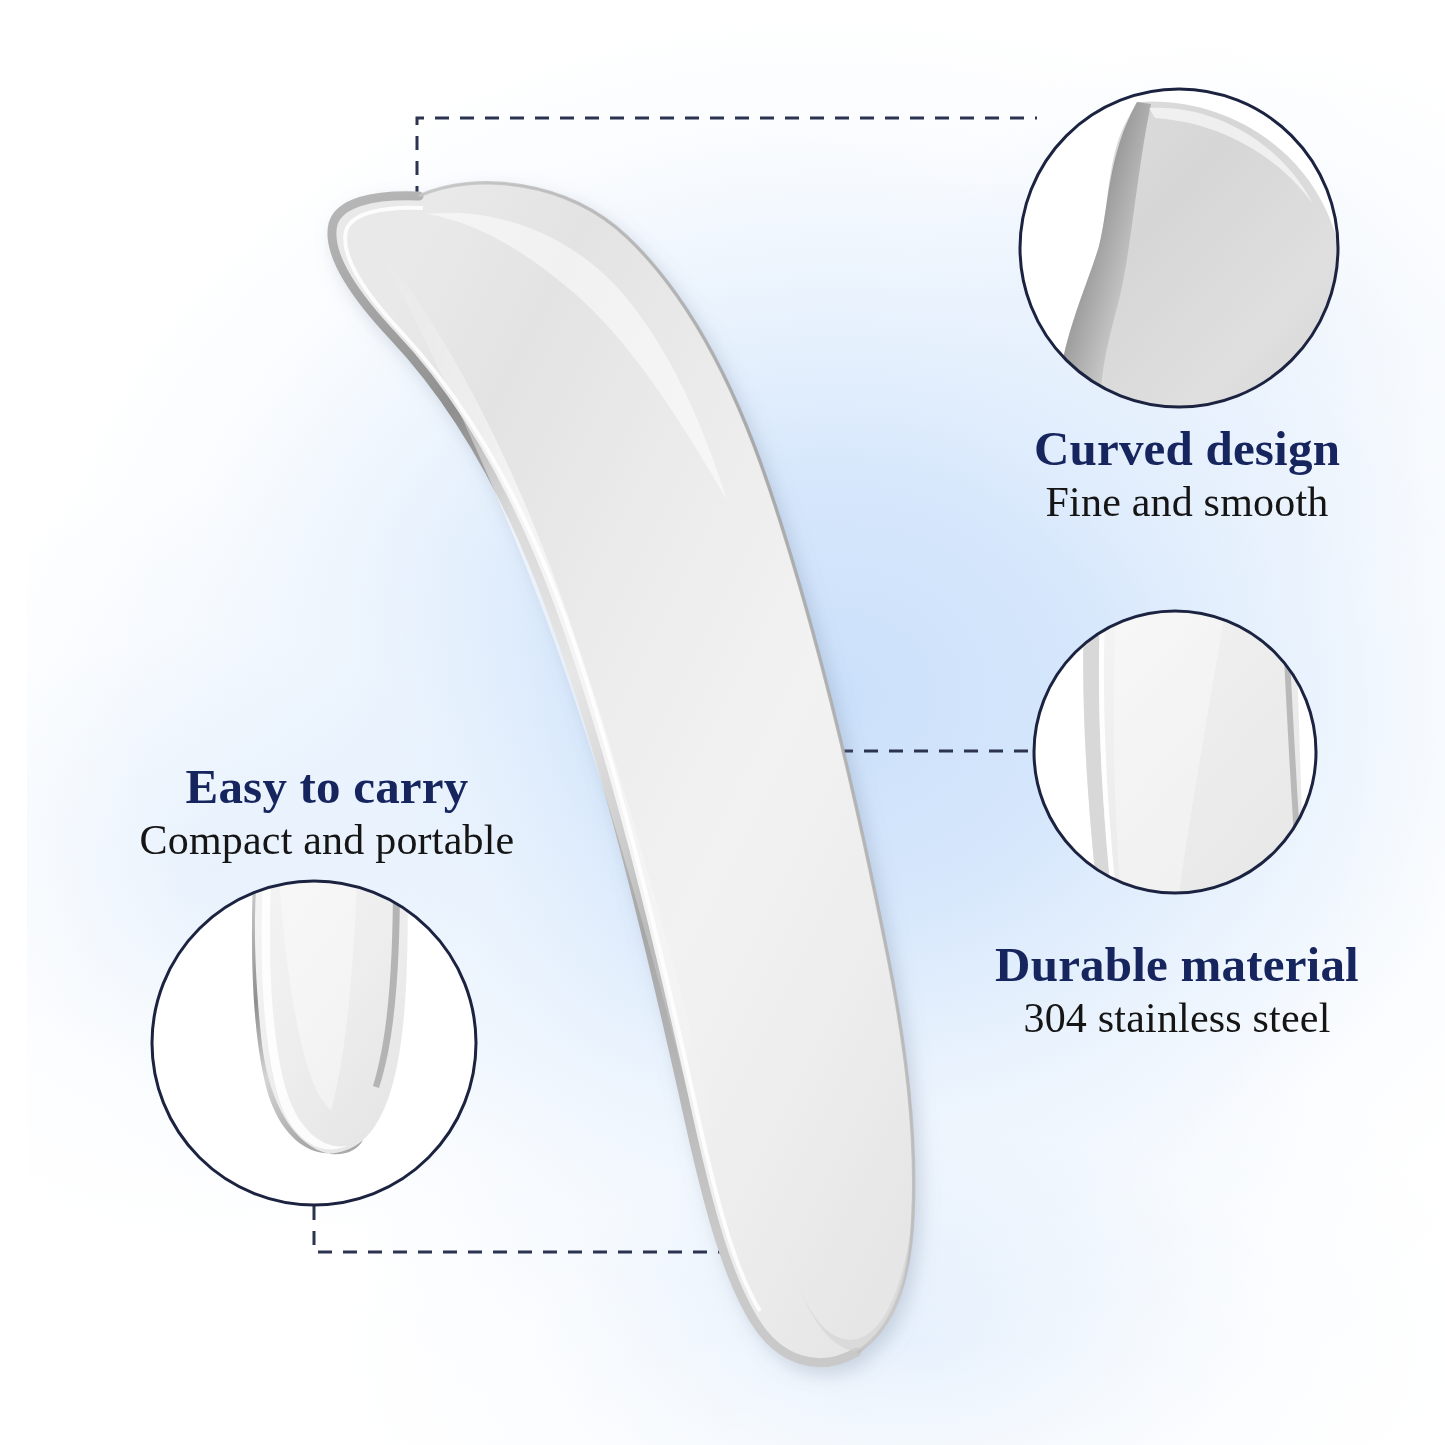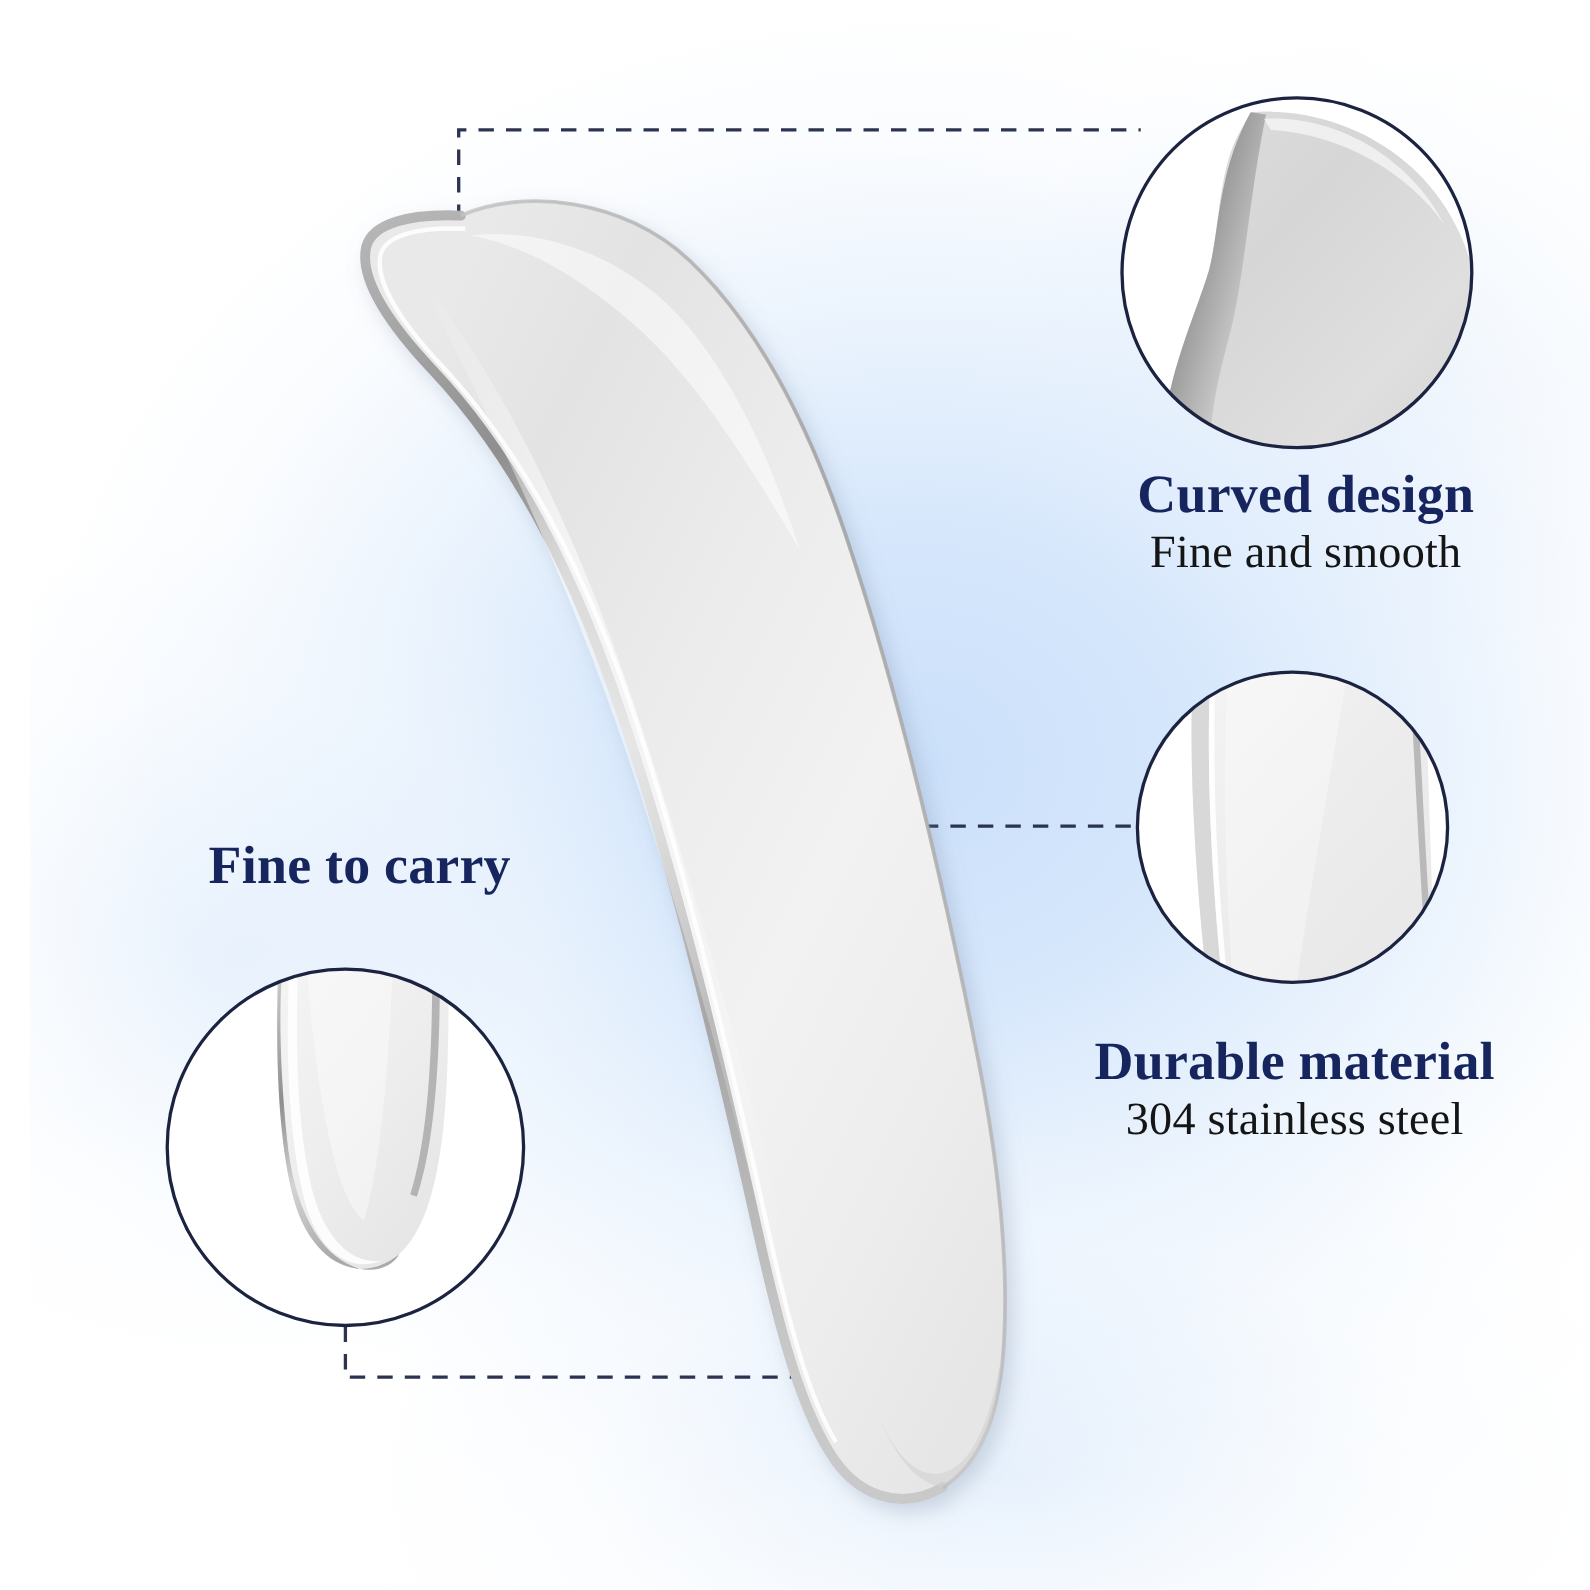--- a/index.html
+++ b/index.html
@@ -355,16 +355,17 @@
     <div class="ct-title">Curved design</div>
     <div class="ct-sub">Fine and smooth</div>
   </div>
 
   <div class="callout-text" id="txt-durable">
     <div class="ct-title">Durable material</div>
     <div class="ct-sub">304 stainless steel</div>
   </div>
 
   <div class="callout-text" id="txt-easy">
-    <div class="ct-title">Fine to carry</div>
+    <div class="ct-title">Easy to carry</div>
+    <div class="ct-sub">Compact and portable</div>
   </div>
 
 </div>
 
 </body></html>

